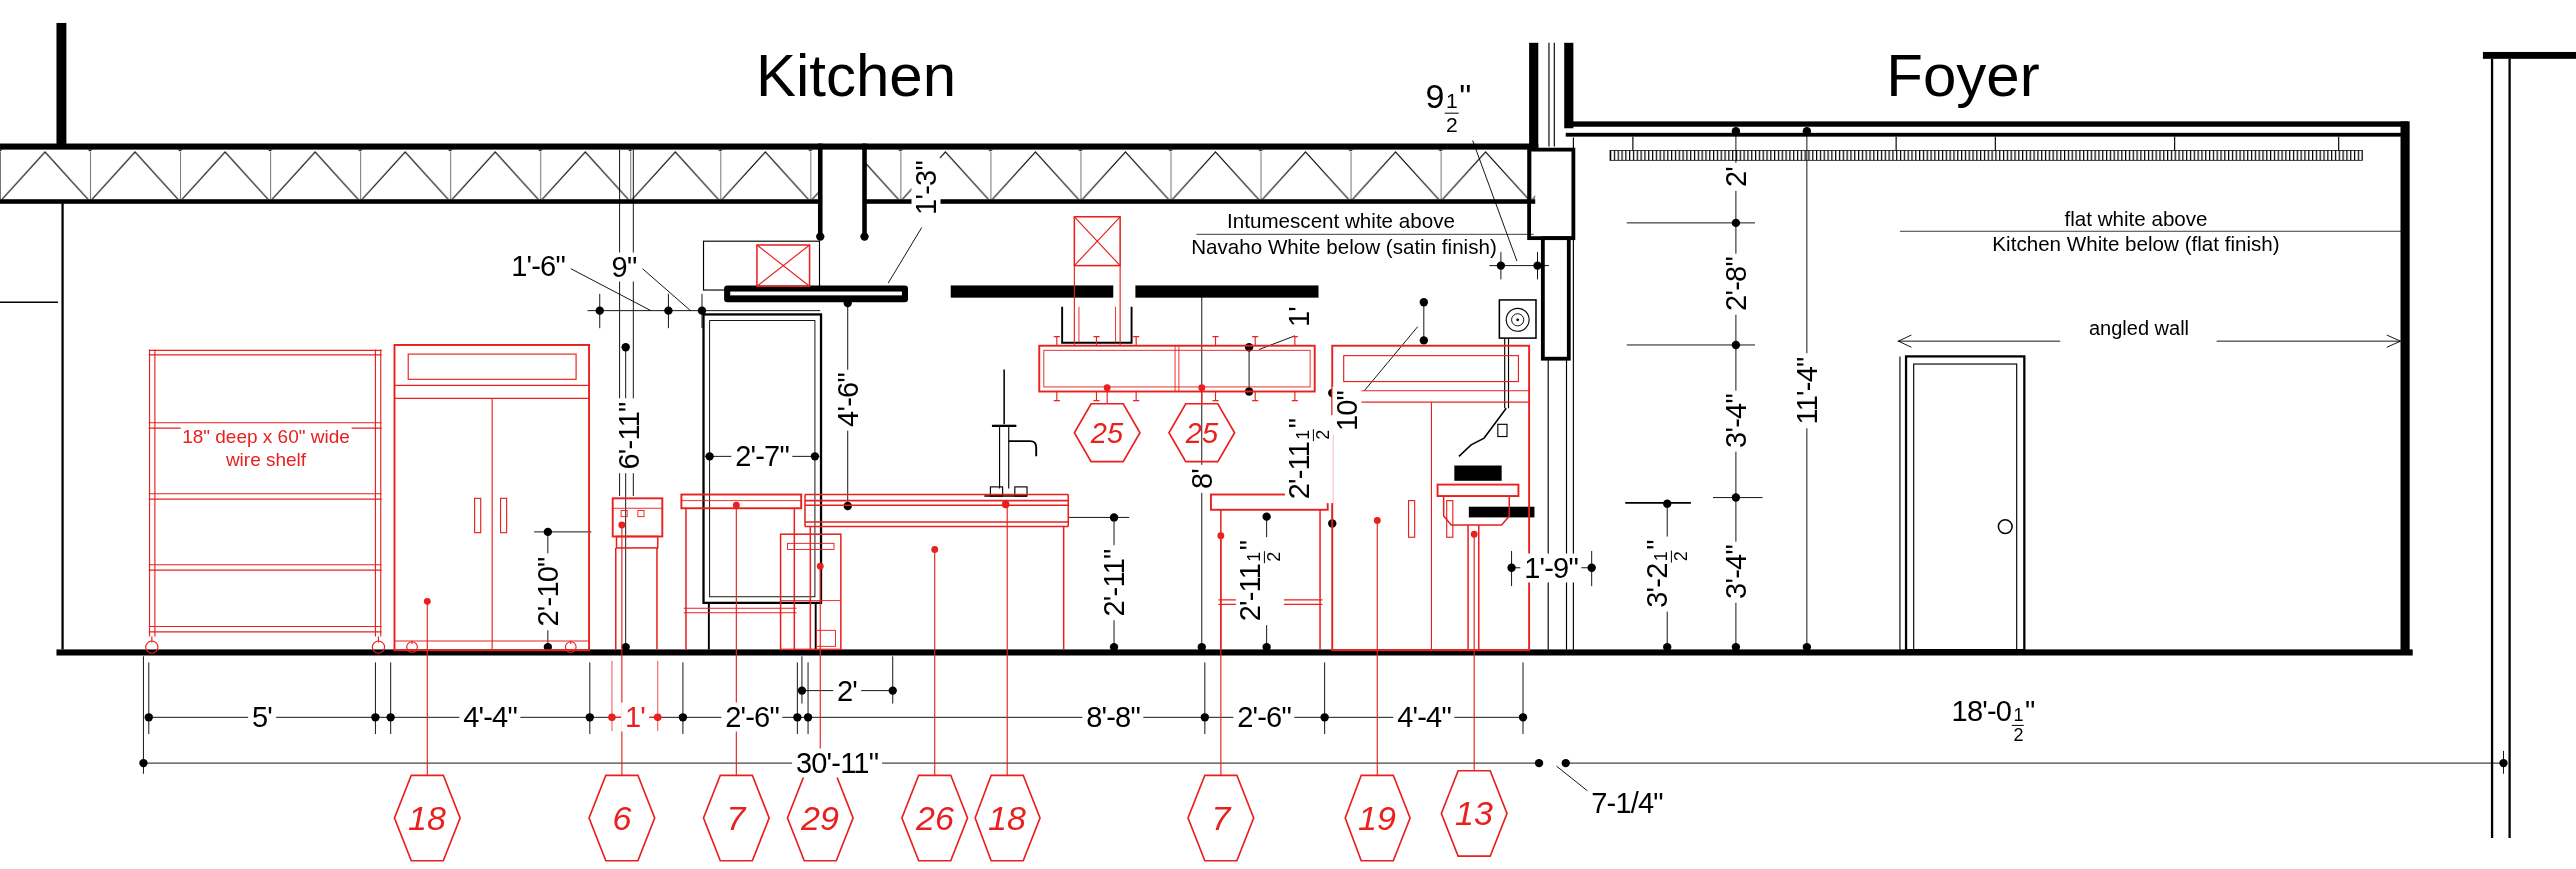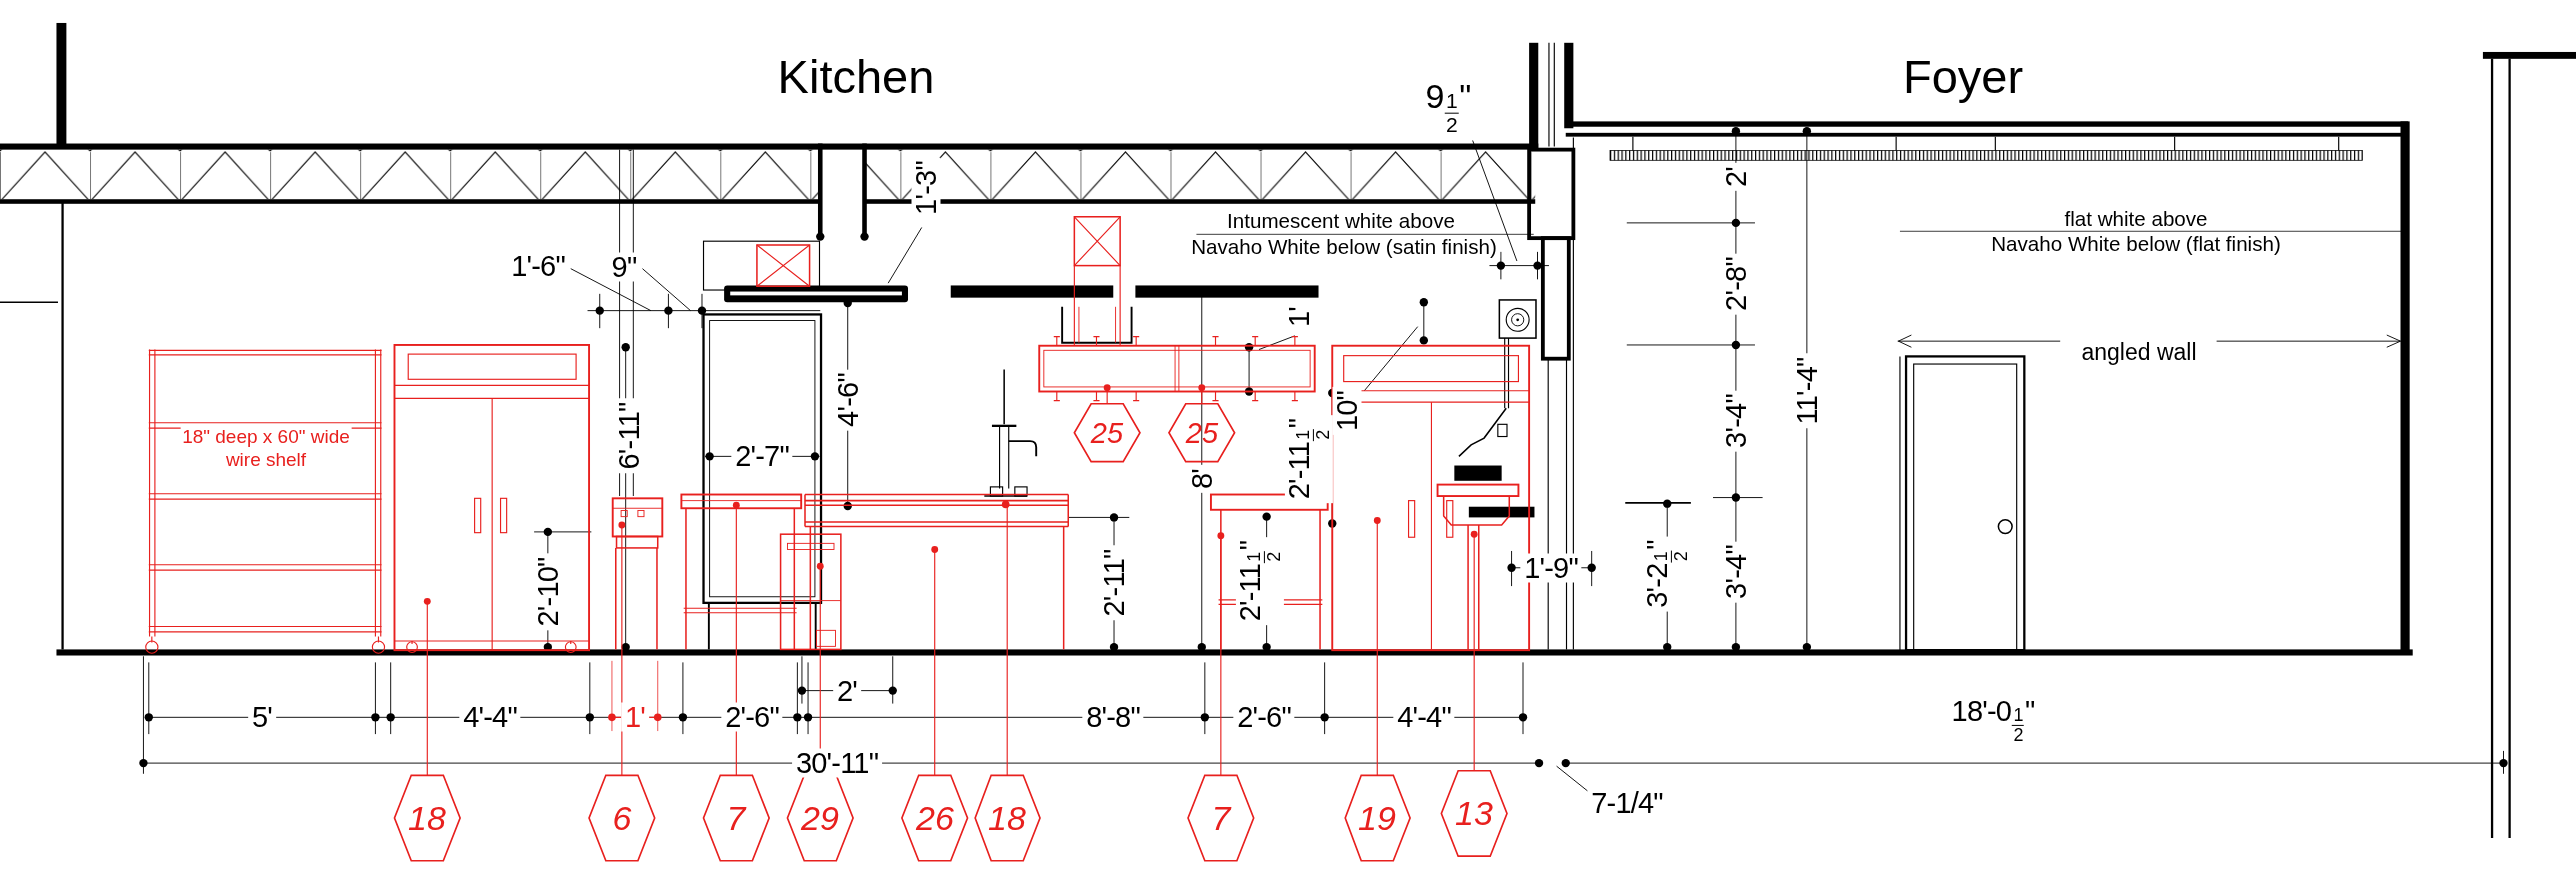--- a/index.html
+++ b/index.html
@@ -8,21 +8,21 @@
          font-family:"Liberation Sans",sans-serif;color:var(--ink);}
   svg{position:absolute;left:0;top:0;}
   
   .k{stroke:var(--ink);fill:none;}
   .kf{fill:var(--ink);stroke:none;}
   .rstroke{stroke:var(--new-work-red);fill:none;}
   .rfill{fill:var(--new-work-red);stroke:none;}
   
   .lbl{position:absolute;transform:translate(-50%,-50%);white-space:nowrap;line-height:1;
        font-family:"Liberation Sans",sans-serif;}
-  .title{font-size:47px;letter-spacing:0;}
+  .title{font-size:60px;letter-spacing:0;}
   .note{font-size:20.6px;background:#fff;padding:0 3.1px;}
   .dim{font-size:29px;background:#fff;padding:0 3.8px;letter-spacing:-0.8px;}
   .dim.v{transform:translate(-50%,-50%) rotate(-90deg);}
   .red-t{color:var(--new-work-red);}
   .shelfnote{font-size:19px;color:var(--new-work-red);background:#fff;padding:0 1.5px;}
   .hexnum{font-size:34px;color:var(--new-work-red);background:transparent;font-style:italic;}
   .fr{display:inline-flex;flex-direction:column;align-items:center;font-size:0.62em;
       line-height:1.05;vertical-align:0.02em;margin:0 0.8px;}
   .fr span:first-child{border-bottom:1.5px solid currentColor;padding:0 1.5px 0.8px 1.5px;}
 </style>
@@ -407,22 +407,22 @@
         <circle cx="862" cy="940" r="5"></circle>
   </g>
 </svg>
 
 <span class="lbl title" style="left:856px;top:76px">Kitchen</span>
 <span class="lbl title" style="left:1963px;top:76px">Foyer</span>
 
 <span class="lbl note" style="left:1341px;top:221px">Intumescent white above</span>
 <span class="lbl note" style="left:1344px;top:247px">Navaho White below (satin finish)</span>
 <span class="lbl note" style="left:2136px;top:219px">flat white above</span>
-<span class="lbl note" style="left:2136px;top:244px">Navaho White below (flat finish)</span>
-<span class="lbl note" style="left:2139px;top:352px;font-size:23px">angled wall</span>
+<span class="lbl note" style="left:2136px;top:244px">Kitchen White below (flat finish)</span>
+<span class="lbl note" style="left:2139px;top:328px;font-size:20px">angled wall</span>
 
 <span class="lbl shelfnote" style="left:266px;top:436px">18" deep x 60" wide</span>
 <span class="lbl shelfnote" style="left:266px;top:459px">wire shelf</span>
 
 <span class="lbl dim" style="left:538px;top:266px">1'-6"</span>
 <span class="lbl dim" style="left:624px;top:267px">9"</span>
 <span class="lbl dim" style="left:762px;top:456px">2'-7"</span>
 <span class="lbl dim" style="left:1551px;top:568px">1'-9"</span>
 <span class="lbl dim" style="left:262px;top:717px">5'</span>
 <span class="lbl dim" style="left:490px;top:717px">4'-4"</span>

